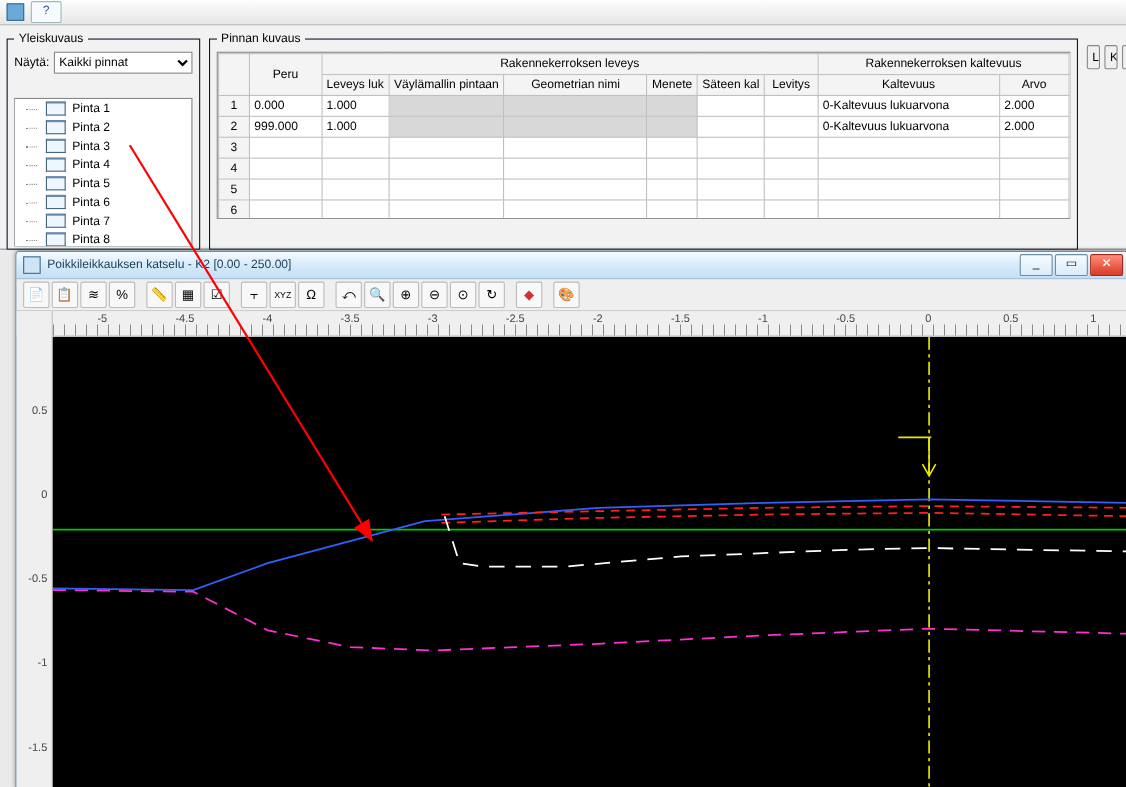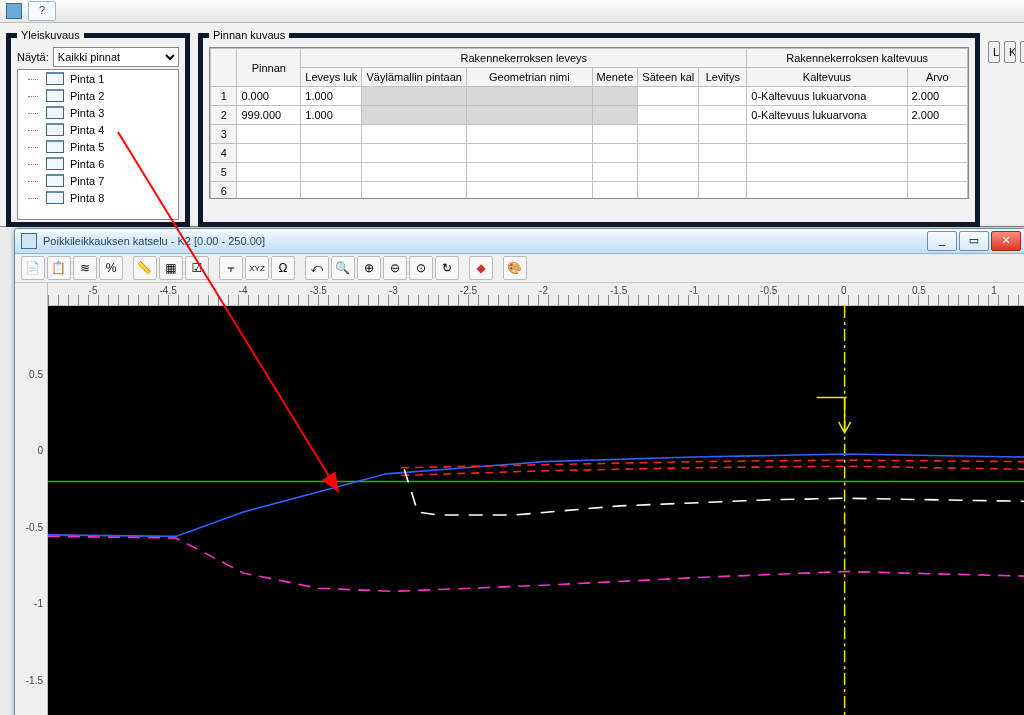--- a/index.html
+++ b/index.html
@@ -46,41 +46,41 @@
     color: #358;
   }
   .panels {
     display: flex;
     height: calc(100% - 22px);
     padding: 6px 6px 0 6px;
     gap: 8px;
     box-sizing: border-box;
   }
   fieldset.group {
-    border: 5px solid #0f172a;
+    border: 1px solid #0f172a;
     margin: 0;
     padding: 6px 6px 2px 6px;
     background: #f2f2f2;
   }
   fieldset.group > legend {
     font-size: 11px;
     padding: 0 4px;
   }
   
   .left-panel {
     width: 162px;
     flex: 0 0 162px;
     display: flex;
     flex-direction: column;
   }
   .left-panel .row {
     display: flex;
     align-items: center;
     gap: 4px;
-    margin-bottom: 0;
+    margin-bottom: 20px;
   }
   select.combo {
     font: inherit;
     height: 20px;
     border: 1px solid #888;
     background: #fff;
   }
   .tree-box {
     flex: 1;
     border: 1px solid #888;
@@ -352,21 +352,21 @@
               <col style="width:140px">
               <col style="width:45px">
             <col style="width:60px">
               <col style="width:50px">
               <col style="width:175px">
               <col style="width:70px">
           </colgroup>
           <thead>
             <tr class="sup">
               <th rowspan="2"></th>
-              <th rowspan="2">Pinnan</th>
+              <th rowspan="2">Peru</th>
               <th colspan="6">Rakennekerroksen leveys</th>
               <th colspan="2">Rakennekerroksen kaltevuus</th>
             </tr>
             <tr>
               <th>Leveys luk</th>
               <th>Väylämallin pintaan</th>
               <th>Geometrian nimi</th>
               <th>Menete</th>
               <th>Säteen kal</th>
               <th>Levitys</th>

